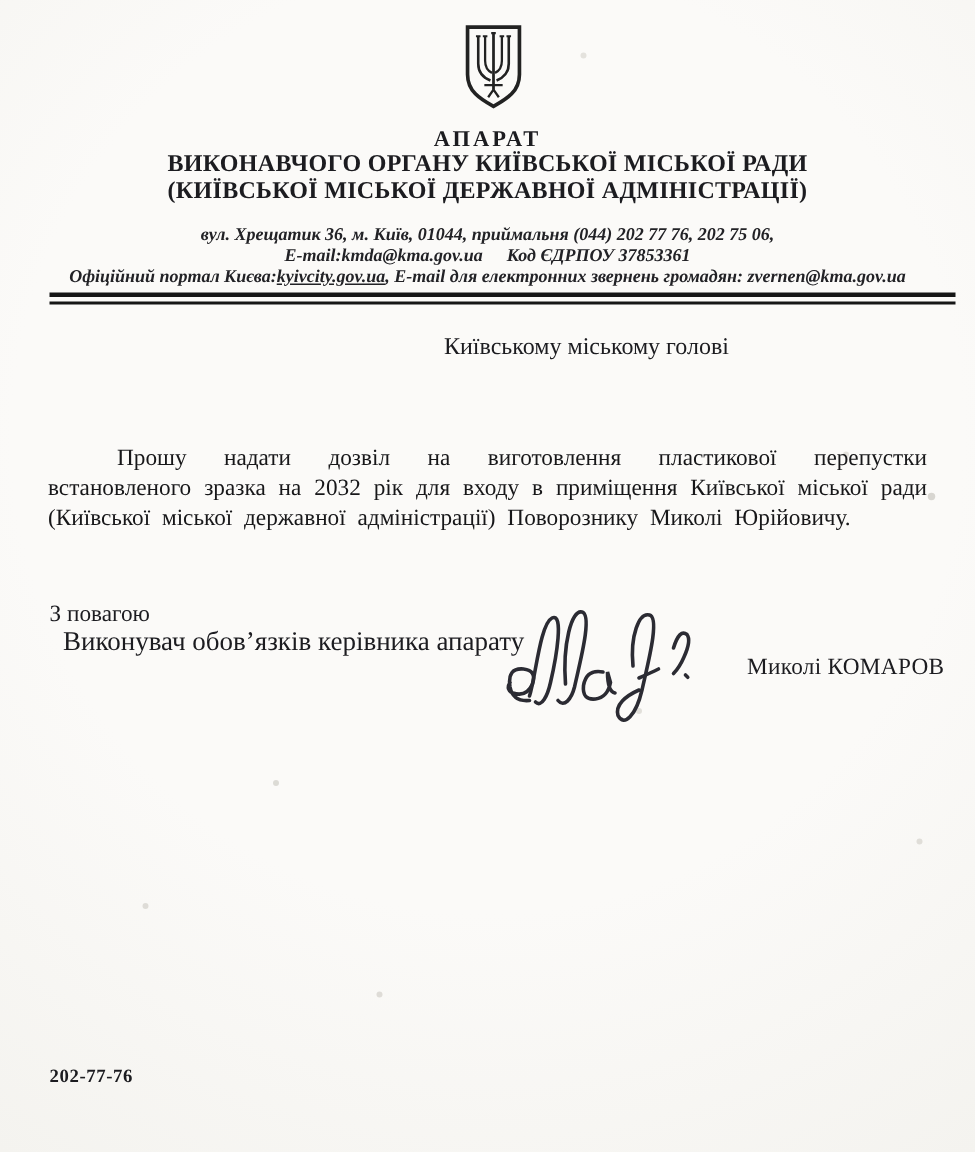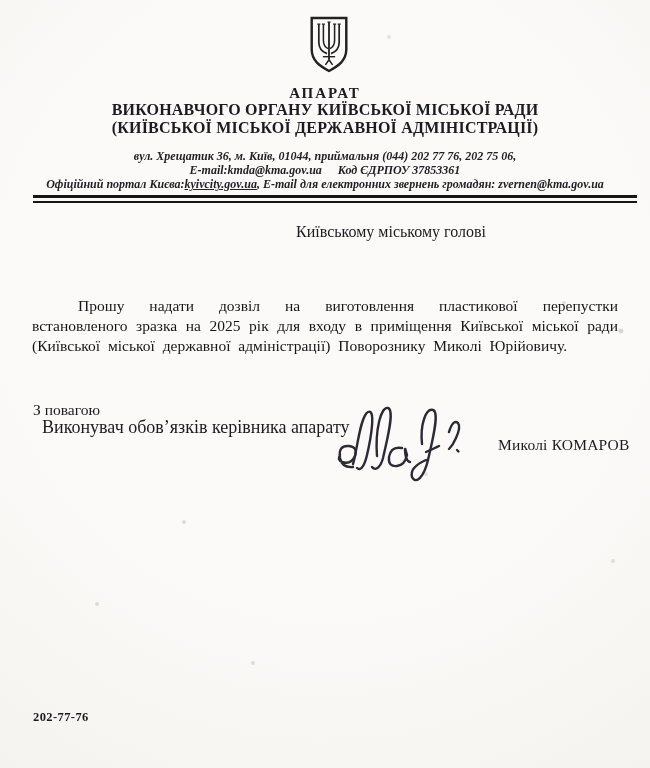--- a/index.html
+++ b/index.html
@@ -85,21 +85,21 @@
   <div class="abs center hdr3">(КИЇВСЬКОЇ МІСЬКОЇ ДЕРЖАВНОЇ АДМІНІСТРАЦІЇ)</div>
 
   <div class="abs center contact c1">вул. Хрещатик 36, м. Київ, 01044, приймальня (044) 202 77 76, 202 75 06,</div>
   <div class="abs center contact c2"><span>E-mail:kmda@kma.gov.ua</span><span class="edrpou">Код ЄДРПОУ 37853361</span></div>
   <div class="abs center contact c3"><span>Офіційний портал Києва:</span><span class="portal-link">kyivcity.gov.ua</span><span>, E-mail для електронних звернень громадян: zvernen@kma.gov.ua</span></div>
 
   <div class="abs rule"></div>
 
   <div class="abs recipient">Київському міському голові</div>
 
-  <div class="abs body-par">Прошу надати дозвіл на виготовлення пластикової перепустки встановленого зразка на 2025 рік для входу в приміщення Київської міської ради (Київської міської державної адміністрації) Поворознику Миколі Юрійовичу.</div>
+  <div class="abs body-par">Прошу надати дозвіл на виготовлення пластикової перепустки встановленого зразка на 2032 рік для входу в приміщення Київської міської ради (Київської міської державної адміністрації) Поворознику Миколі Юрійовичу.</div>
 
   <div class="abs closing">З повагою</div>
   <div class="abs signer-title">Виконувач обов’язків керівника апарату</div>
   <div class="abs signer-name">Миколі КОМАРОВ</div>
 
   <div class="abs signature">
     <svg viewBox="0 0 138 96" fill="none" stroke="#2b2b33" stroke-width="2.4" stroke-linecap="round">
       <path d="M4 63 q-3 5 2 7 q9 3 13 -6 q3 -9 -6 -10 q-11 -1 -9 12 q2 10 13 9"></path>
       <path d="M17 72 C21 60 24 24 32 20 C40 16 35 46 31 63 C29 72 25 80 21 76"></path>
       <path d="M41 64 C39 38 45 14 52 16 C59 18 51 48 47 66 C45 74 40 80 36 75"></path>

